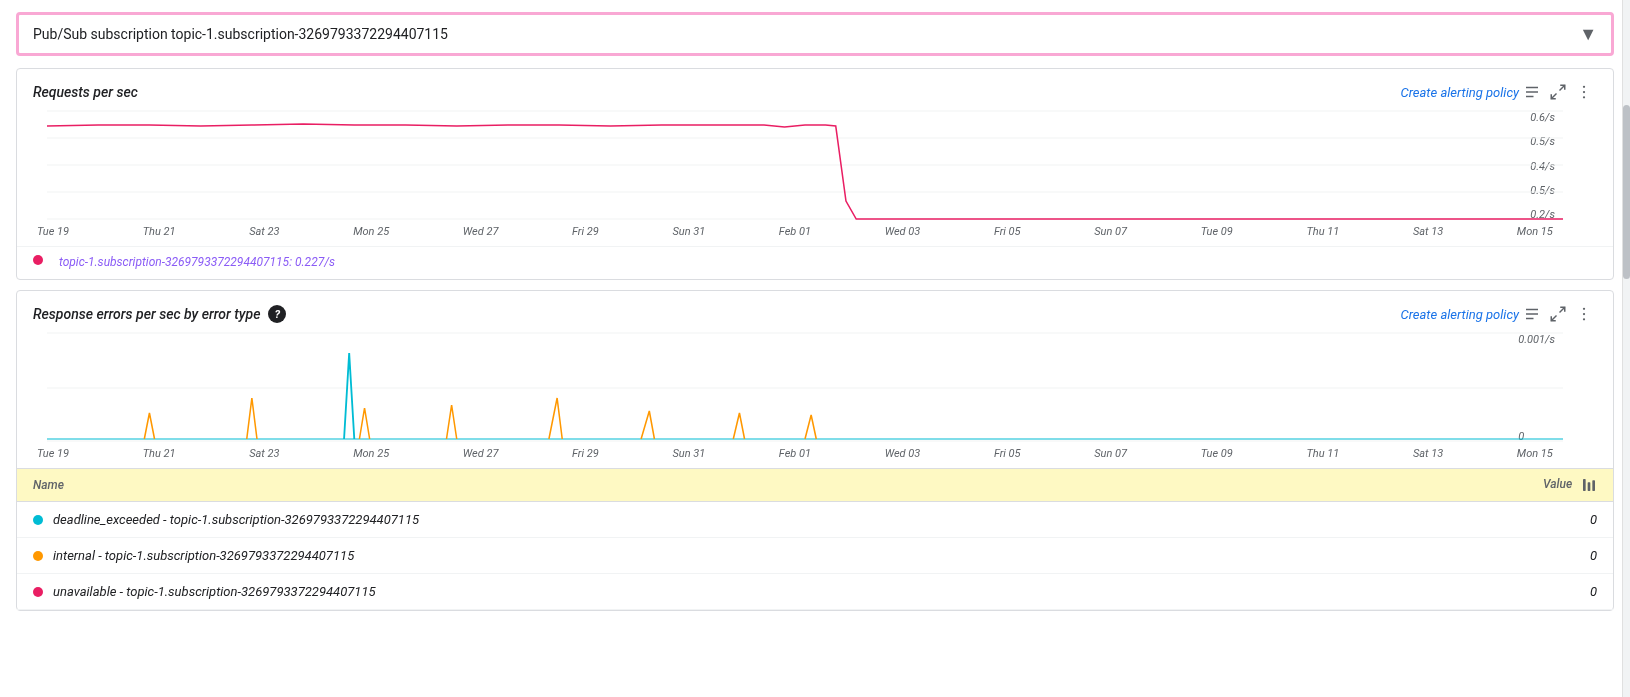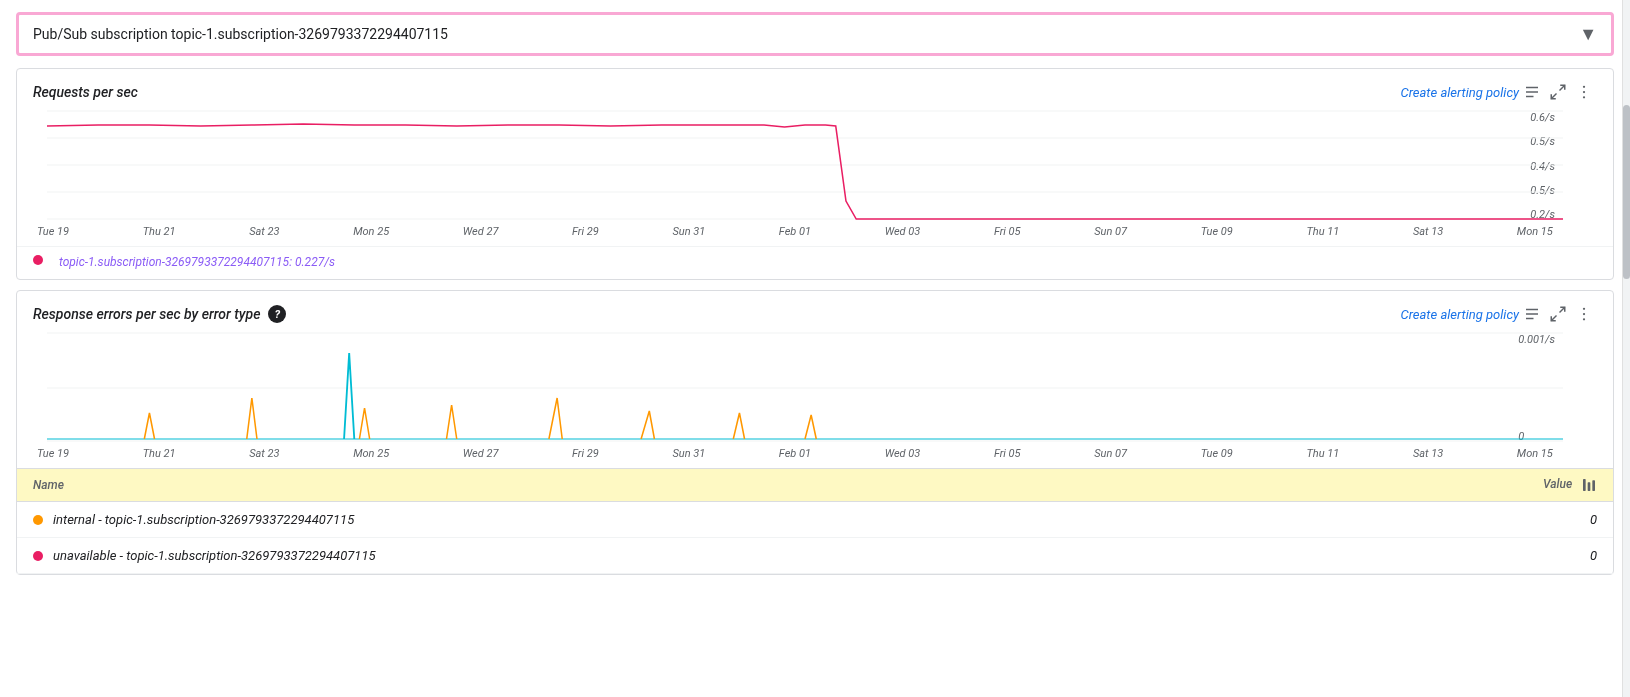--- a/index.html
+++ b/index.html
@@ -249,20 +249,29 @@
           &nbsp;
           <svg width="16" height="16" viewBox="0 0 24 24" fill="#5f6368" style="vertical-align:middle;">
               <rect x="3" y="3" width="4" height="18" rx="1"></rect>
               <rect x="10" y="8" width="4" height="13" rx="1"></rect>
               <rect x="17" y="5" width="4" height="16" rx="1"></rect>
             </svg>
         </th>
       </tr>
     </thead>
     <tbody id="error-table-body">
+    <tr>
+    <td>
+      <div class="row-name">
+        <span class="color-dot" style="background:#00bcd4;"></span>
+        <span>deadline_exceeded - topic-1.subscription-3269793372294407115</span>
+      </div>
+    </td>
+    <td class="value-cell">0</td>
+  </tr>
         <tr>
     <td>
       <div class="row-name">
         <span class="color-dot" style="background:#ff9800;"></span>
         <span>internal - topic-1.subscription-3269793372294407115</span>
       </div>
     </td>
     <td class="value-cell">0</td>
   </tr>
         <tr>

